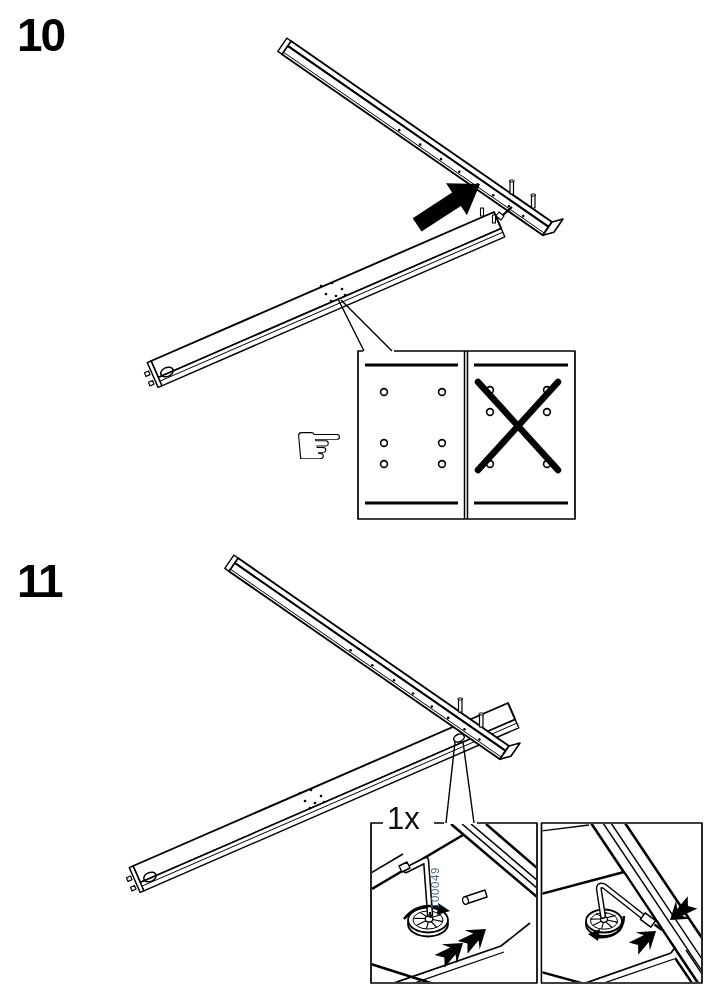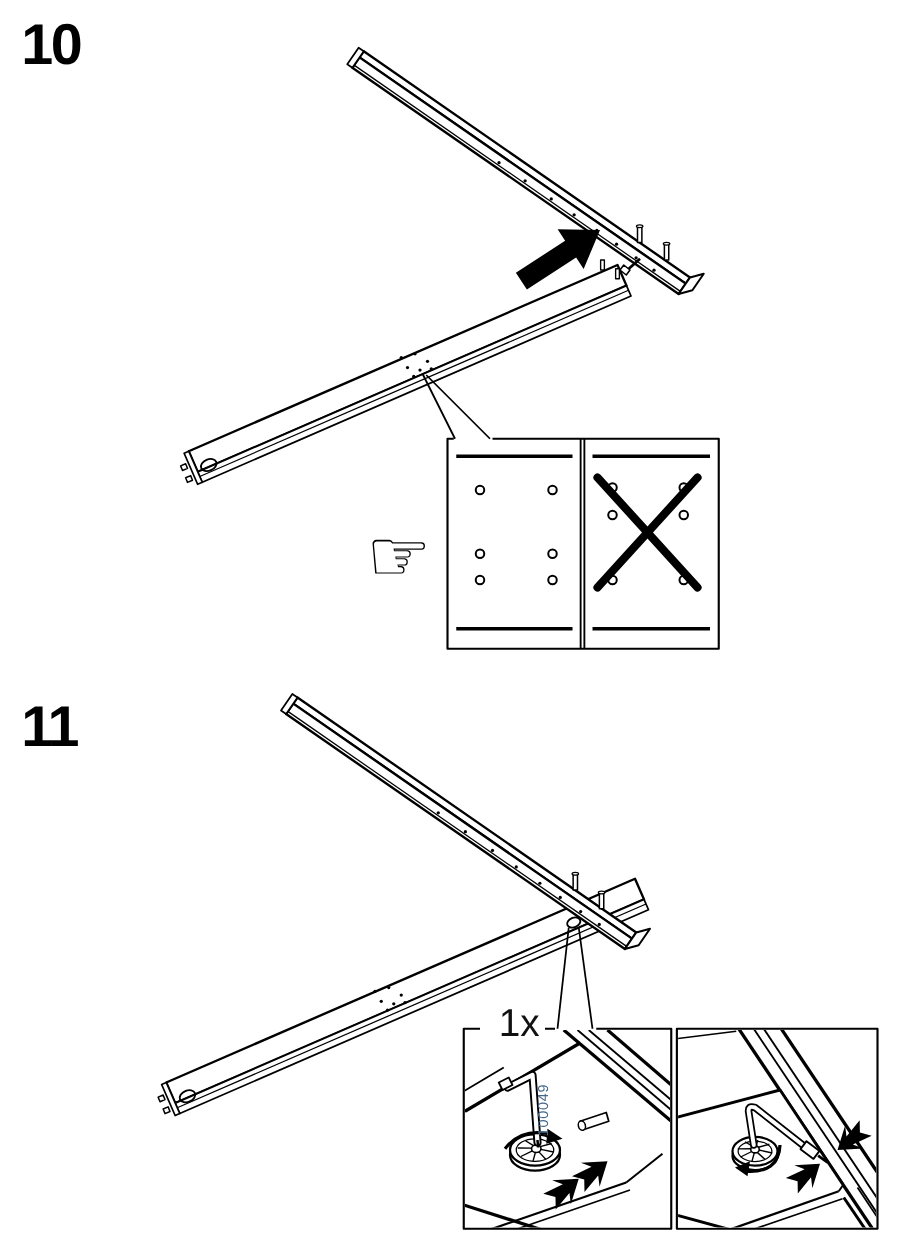--- a/index.html
+++ b/index.html
@@ -6,21 +6,21 @@
   .page{position:relative;width:720px;height:1000px;background:#fff;overflow:hidden;
         font-family:"Liberation Sans",sans-serif;}
   .page svg{position:absolute;left:0;top:0;}
   .step-num{position:absolute;font-weight:900;font-size:46px;letter-spacing:-2px;
             color:#000;line-height:1;font-family:"Liberation Sans",sans-serif;}
   #step10-num{left:17px;top:12px;}
   #step11-num{left:17px;top:516px;margin-top:42px;}
   .hand{position:absolute;left:293px;top:416px;font-size:58px;line-height:1;color:#000;
         font-family:"DejaVu Sans",sans-serif;}
   .qty{position:absolute;left:383px;top:802px;font-size:31px;color:#111;line-height:1.1;
-       background:#fff;padding:0 4px;margin-left:12px;}
+       background:#fff;padding:0 4px;}
   .partnum{position:absolute;left:429px;top:909px;font-size:11.5px;letter-spacing:.6px;
            transform:rotate(-90deg);transform-origin:0 0;white-space:nowrap;}
 </style>
 </head>
 <body>
 
 <div class="page">
 
 <svg width="720" height="1000" viewBox="0 0 720 1000">
   <defs>

